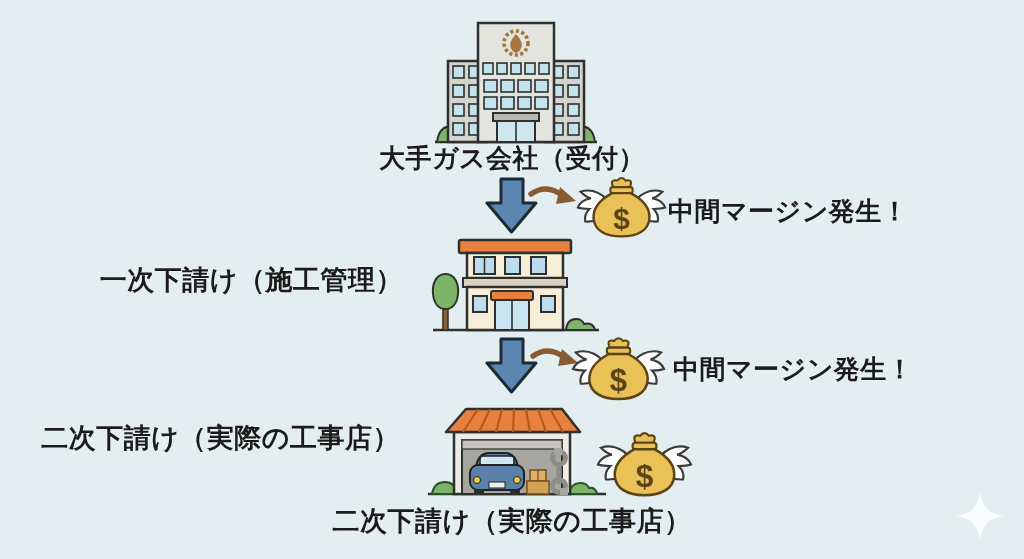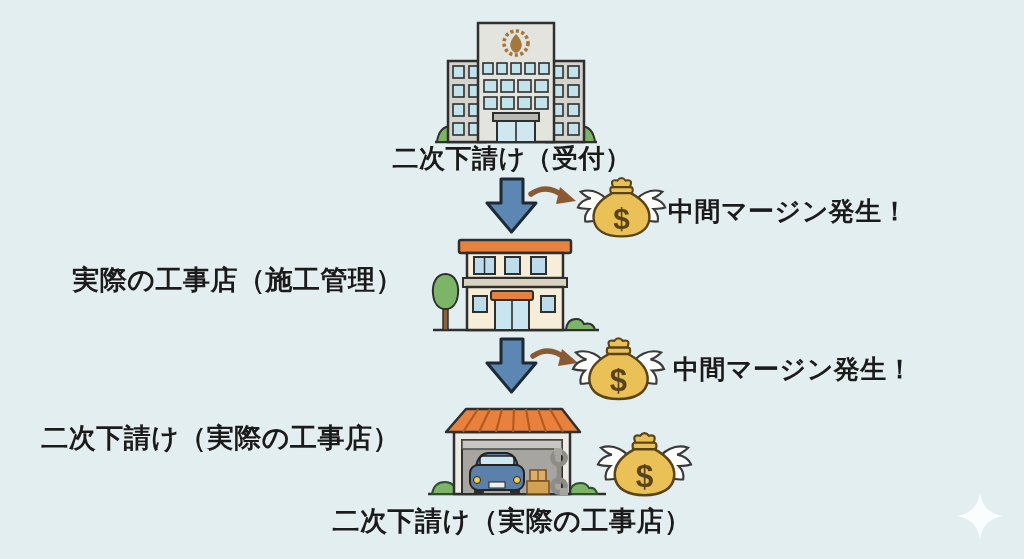--- a/index.html
+++ b/index.html
@@ -64,21 +64,21 @@
           <rect x="80" y="84" width="13" height="12"></rect>
         <rect x="97" y="84" width="13" height="12"></rect>
           <rect x="114" y="84" width="13" height="12"></rect>
       </g>
       <rect x="72" y="100" width="46" height="8" fill="#b9b9b4" stroke="#2f2f2f" stroke-width="2"></rect>
       <rect x="76" y="108" width="38" height="21" fill="#cfe7ef" stroke="#2f2f2f" stroke-width="2"></rect>
       <line x1="95" y1="108" x2="95" y2="129" stroke="#2f2f2f" stroke-width="1.6"></line>
     </svg>
   </div>
 
-  <div class="label center-x" style="left:512px;top:141px;font-size:26px;">二次下請け（受付）</div>
+  <div class="label center-x" style="left:512px;top:141px;font-size:26px;">大手ガス会社（受付）</div>
 
   <div class="abs" style="left:483px;top:177px;width:57px;height:58px;">
     <svg viewBox="0 0 57 58">
       <path d="M18 2 H40 V26 H53 L28.5 55 L4 26 H18 Z" fill="#5b87b2" stroke="#1f2933" stroke-width="3" stroke-linejoin="round"></path>
     </svg>
   </div>
   <div class="abs" style="left:528px;top:181px;width:52px;height:36px;">
     <svg viewBox="0 0 52 36">
       <path d="M3 13 Q19 2 35 15" fill="none" stroke="#8a5a32" stroke-width="5.5" stroke-linecap="round"></path>
       <path d="M32 6 L48 20 L28 23 Z" fill="#8a5a32"></path>
@@ -115,21 +115,21 @@
       <rect x="64" y="57" width="42" height="9" rx="2" fill="#e8813d" stroke="#2f2f2f" stroke-width="2"></rect>
       <rect x="68" y="66" width="34" height="30" fill="#c9e5ef" stroke="#2f2f2f" stroke-width="2"></rect>
       <line x1="85" y1="66" x2="85" y2="96" stroke="#2f2f2f" stroke-width="1.6"></line>
       <g fill="#bcdcec" stroke="#2f2f2f" stroke-width="2">
         <rect x="46" y="62" width="14" height="16"></rect>
           <rect x="114" y="62" width="14" height="16"></rect>
       </g>
     </svg>
   </div>
 
-  <div class="label" style="right:621px;top:262px;font-size:27px;">実際の工事店（施工管理）</div>
+  <div class="label" style="right:621px;top:262px;font-size:27px;">一次下請け（施工管理）</div>
 
   <div class="abs" style="left:483px;top:337px;width:57px;height:58px;">
     <svg viewBox="0 0 57 58">
       <path d="M18 2 H40 V26 H53 L28.5 55 L4 26 H18 Z" fill="#5b87b2" stroke="#1f2933" stroke-width="3" stroke-linejoin="round"></path>
     </svg>
   </div>
   <div class="abs" style="left:530px;top:343px;width:52px;height:36px;">
     <svg viewBox="0 0 52 36">
       <path d="M3 13 Q19 2 35 15" fill="none" stroke="#8a5a32" stroke-width="5.5" stroke-linecap="round"></path>
       <path d="M32 6 L48 20 L28 23 Z" fill="#8a5a32"></path>

